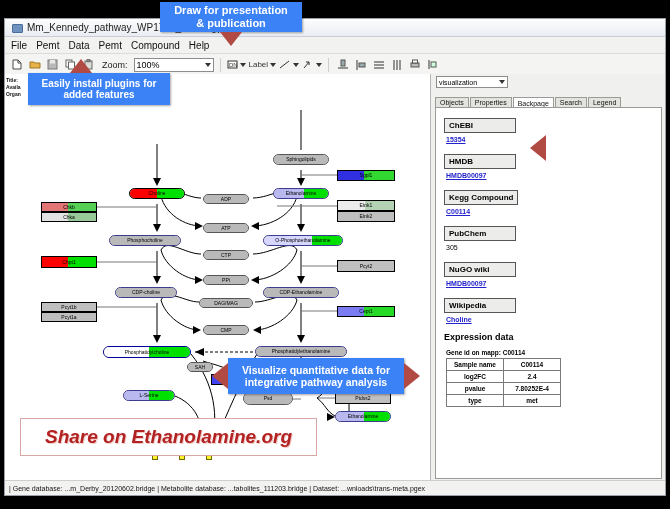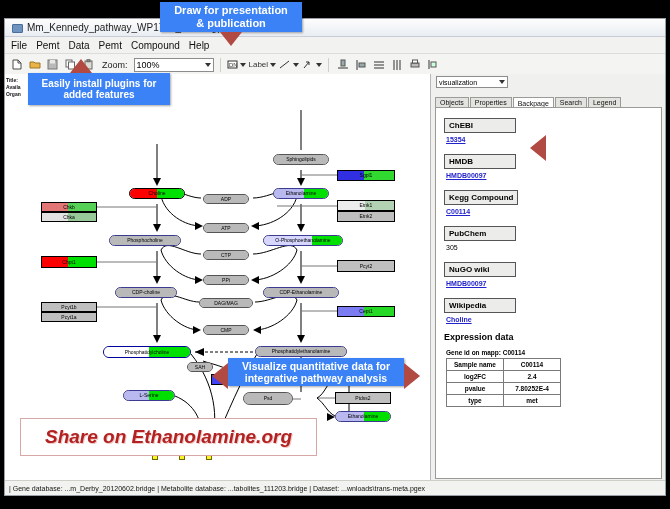--- a/index.html
+++ b/index.html
@@ -567,21 +567,21 @@
   </div>
   <div class="co-down-tail" style="left:220px;top:32px;"></div>
 
   <div class="callout" style="left:28px;top:73px;width:142px;height:32px;font-size:10px;">
     <span id="co-plugins">Easily install plugins for<br>added features</span>
   </div>
   <div class="co-up-tail" style="left:70px;top:59px;"></div>
 
   <div class="co-left-tail" style="left:530px;top:135px;"></div>
 
-  <div class="callout" style="left:228px;top:358px;width:176px;height:28px;font-size:10.5px;">
+  <div class="callout" style="left:228px;top:358px;width:176px;height:36px;font-size:10.5px;">
     <span id="co-visualize">Visualize quantitative data  for<br>integrative pathway analysis</span>
   </div>
   <div class="co-right-tail" style="left:404px;top:363px;"></div>
   <div class="co-left-tail" style="left:212px;top:363px;"></div>
 
   <div class="share">
     <span>Share on Ethanolamine.org</span>
   </div>
 
 </div>

